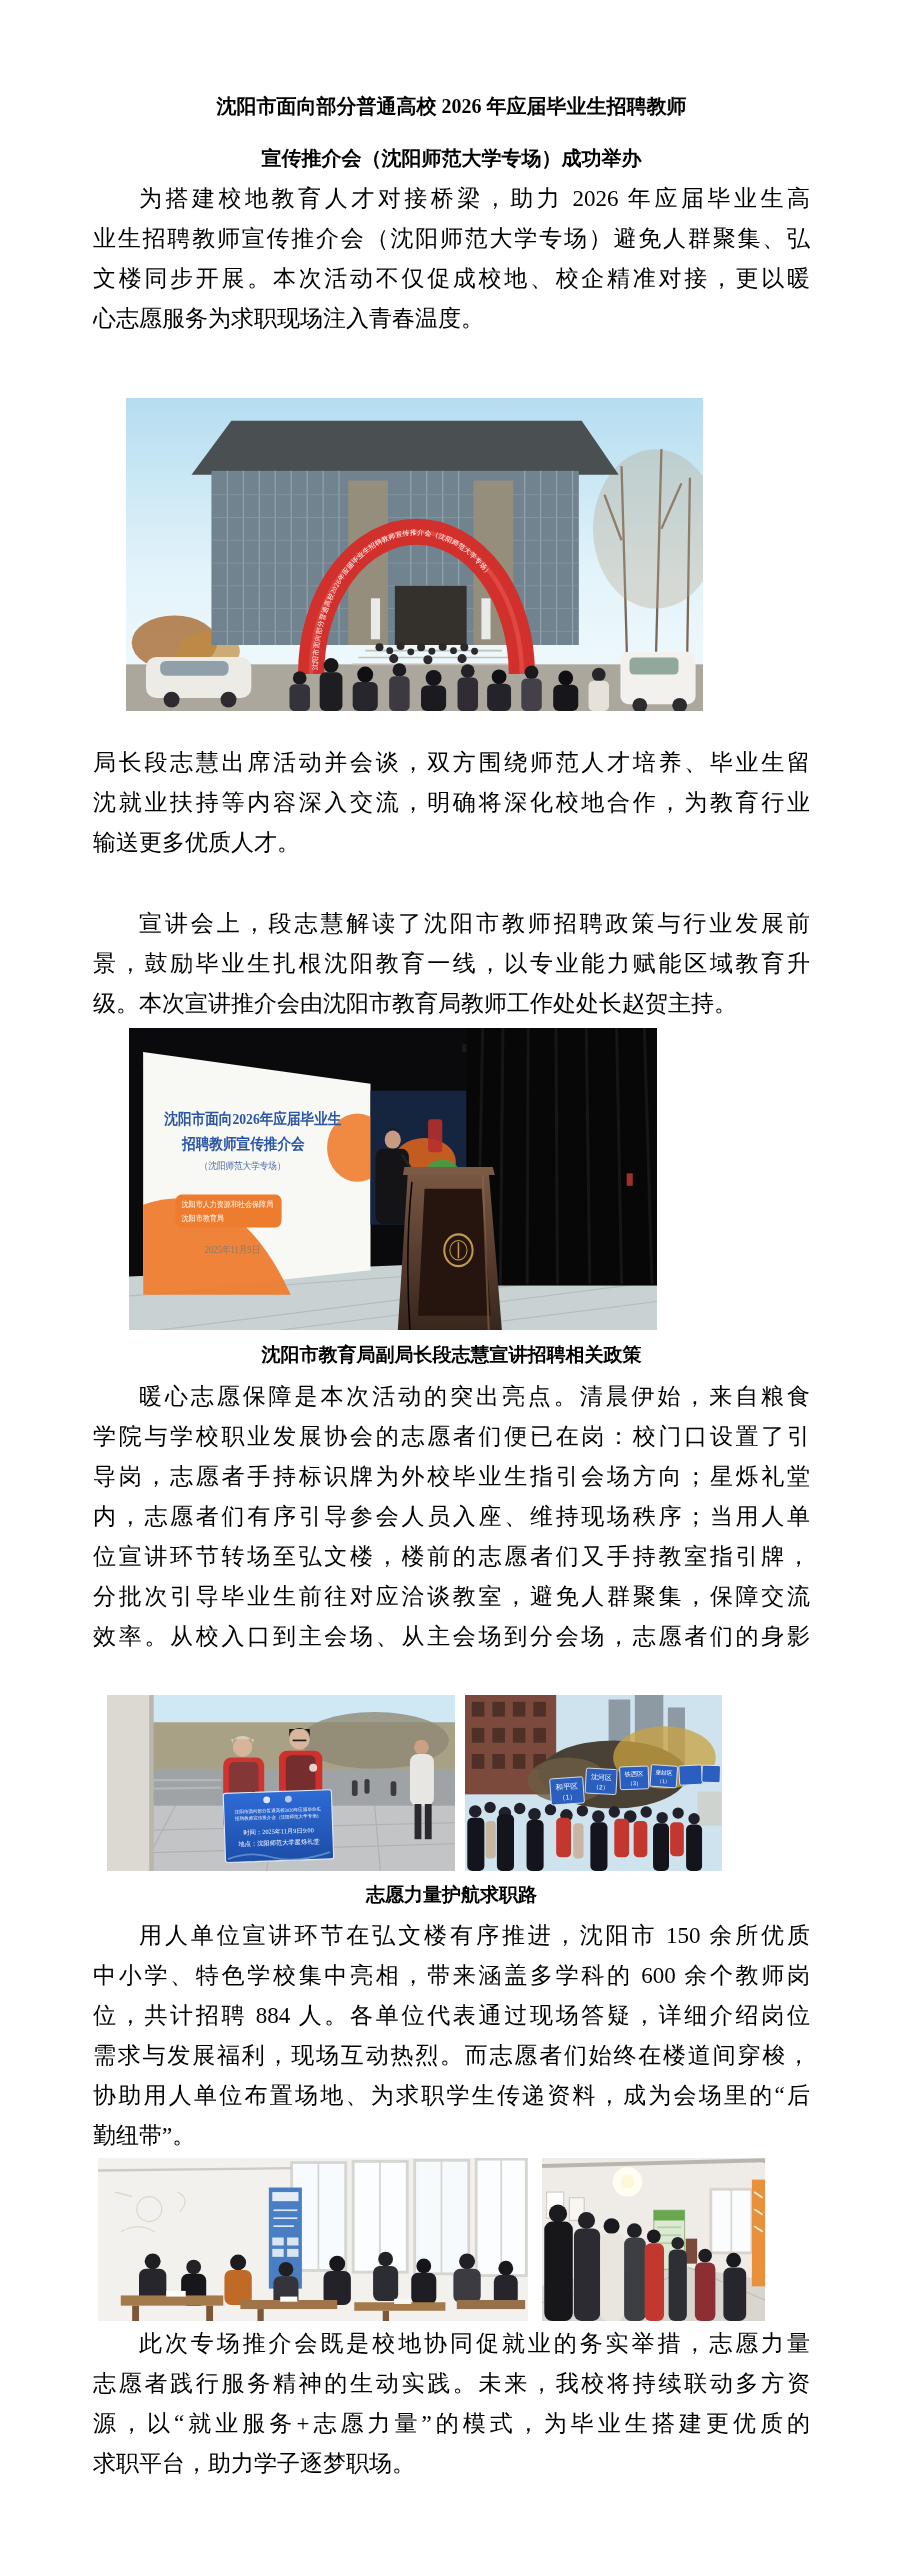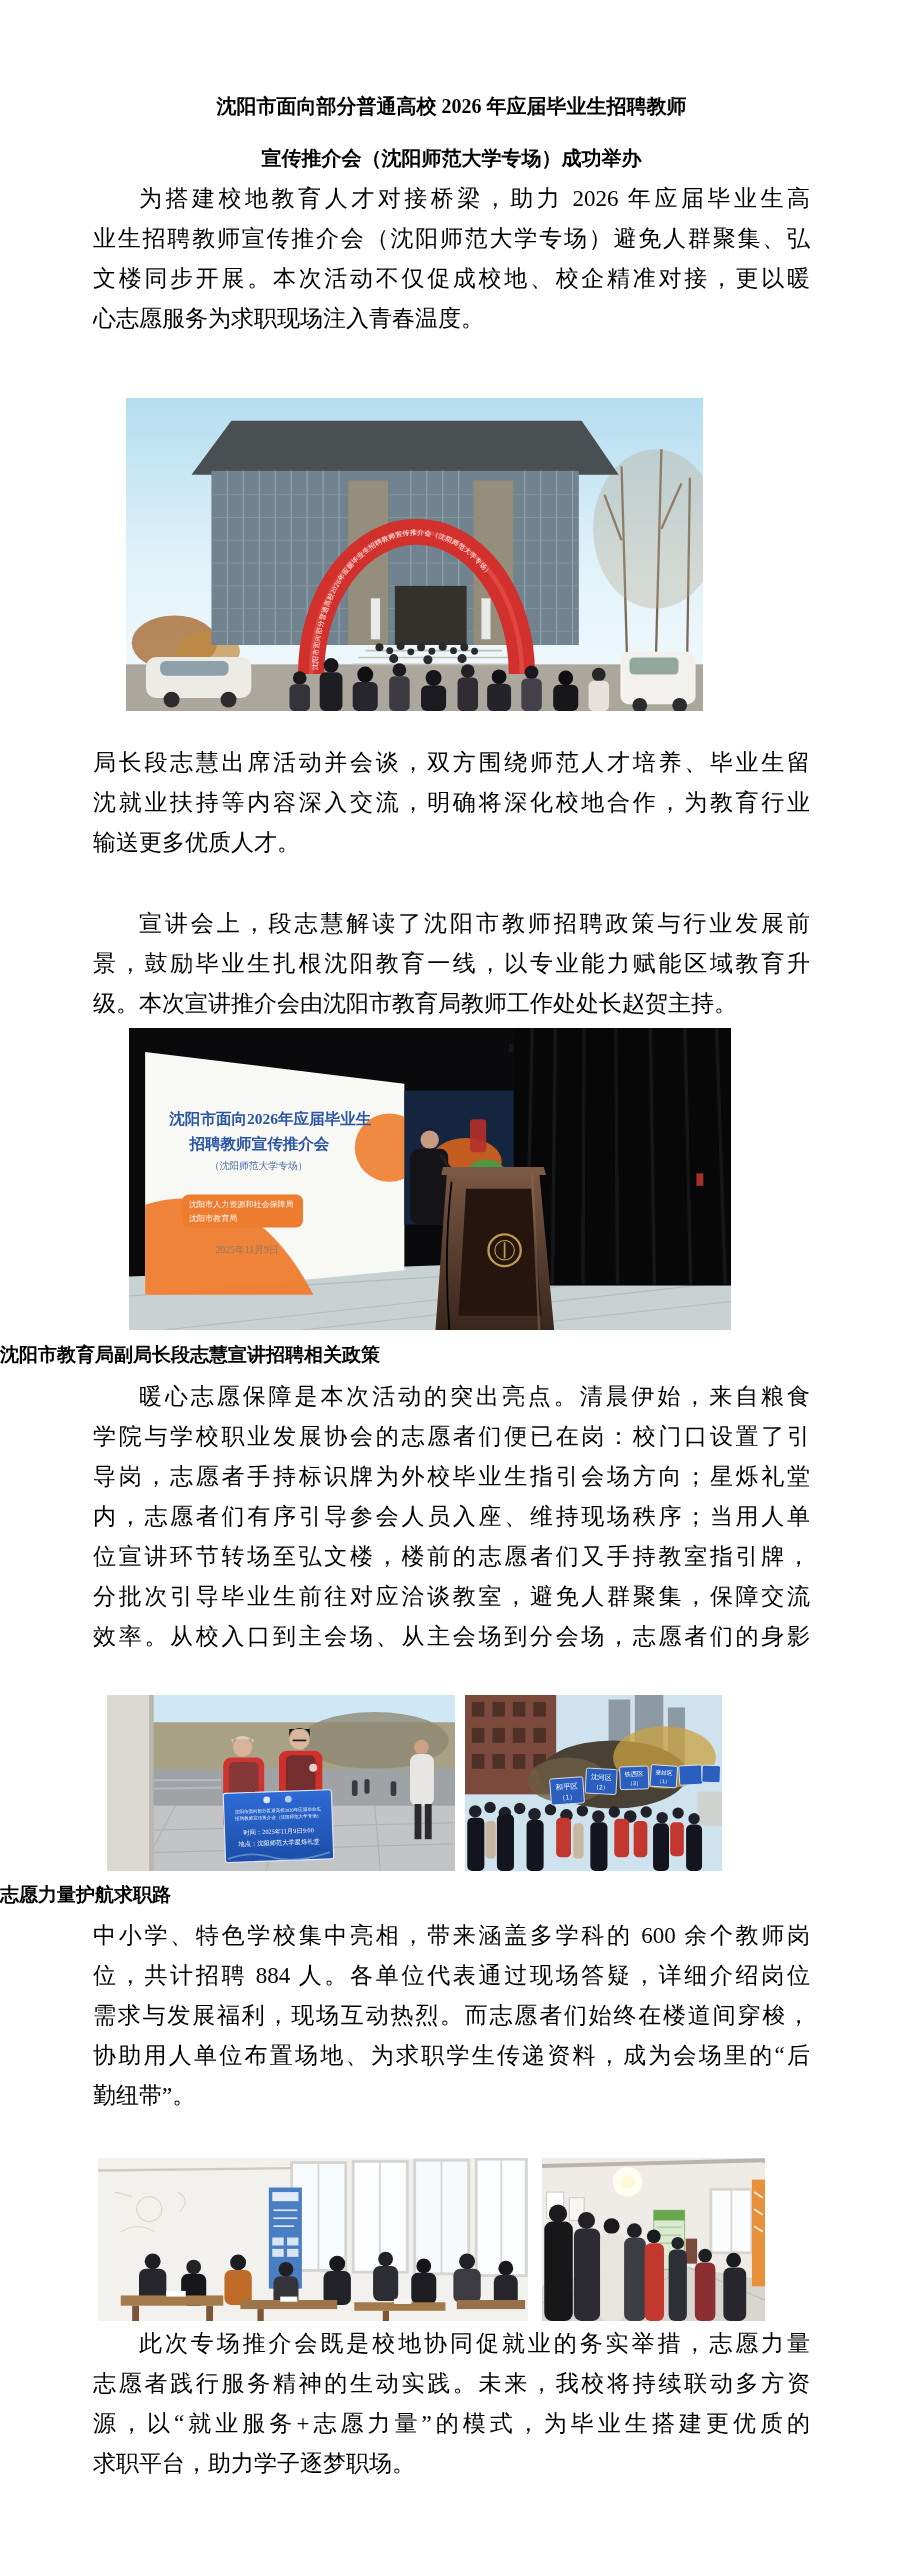--- a/index.html
+++ b/index.html
@@ -9,21 +9,21 @@
   }
   .abs{position:absolute;}
   
   .doc-title{left:0;width:903px;text-align:center;font-weight:700;font-size:20px;line-height:52px;}
   
   .para{left:93px;width:717px;font-size:23px;}
   .para .line{height:40px;line-height:40px;text-align:justify;text-align-last:justify;overflow:hidden;}
   .para .line.first{text-indent:2em;}
   .para .line.last{text-align-last:left;}
   
-  .caption{left:0;width:903px;font-weight:700;font-size:19px;line-height:32px;}
+  .caption{left:0;width:903px;text-align:center;font-weight:700;font-size:19px;line-height:32px;}
   
   .photo{overflow:hidden;background:#ddd;}
   .photo svg{display:block;width:100%;height:100%;}
 </style>
 </head>
 <body>
 
 <div class="abs doc-title" style="top:80px;">沈阳市面向部分普通高校 2026 年应届毕业生招聘教师</div>
 <div class="abs doc-title" style="top:132px;">宣传推介会（沈阳师范大学专场）成功举办</div>
 
@@ -192,21 +192,21 @@
     <div class="line">沈就业扶持等内容深入交流，明确将深化校地合作，为教育行业</div>
     <div class="line last">输送更多优质人才。</div>
   </div>
 
 <div class="abs para" style="top:904px;">
     <div class="line first">宣讲会上，段志慧解读了沈阳市教师招聘政策与行业发展前</div>
     <div class="line">景，鼓励毕业生扎根沈阳教育一线，以专业能力赋能区域教育升</div>
     <div class="line last">级。本次宣讲推介会由沈阳市教育局教师工作处处长赵贺主持。</div>
   </div>
 
-<div class="abs photo" style="left:129px;top:1028px;width:602px;height:302px;">
+<div class="abs photo" style="left:129px;top:1028px;width:528px;height:302px;">
   <svg viewBox="0 0 1045 530" preserveAspectRatio="none">
     <rect x="0" y="0" width="1045" height="530" fill="#0a0a0c"></rect>
 
     <polygon points="0,436 1045,398 1045,530 0,530" fill="#c9d2d2"></polygon>
     <g stroke="#a9b4b4" stroke-width="2" opacity="0.7">
       <line x1="60" y1="530" x2="1045" y2="420"></line>
         <line x1="300" y1="530" x2="1045" y2="445"></line>
         <line x1="600" y1="530" x2="1045" y2="480"></line>
         <line x1="0" y1="470" x2="1045" y2="405"></line>
     </g>
@@ -459,20 +459,21 @@
       <g transform="rotate(2 432 138)">
           <rect x="416" y="124" width="32" height="30" rx="3" fill="#2a5fc0" stroke="#e6edf8" stroke-width="1.5"></rect>
         </g>
     </g>
   </svg>
 </div>
 
 <div class="abs caption" style="top:1879px;">志愿力量护航求职路</div>
 
 <div class="abs para" style="top:1916px;">
+    <div class="line first">用人单位宣讲环节在弘文楼有序推进，沈阳市 150 余所优质</div>
     <div class="line">中小学、特色学校集中亮相，带来涵盖多学科的 600 余个教师岗</div>
     <div class="line">位，共计招聘 884 人。各单位代表通过现场答疑，详细介绍岗位</div>
     <div class="line">需求与发展福利，现场互动热烈。而志愿者们始终在楼道间穿梭，</div>
     <div class="line">协助用人单位布置场地、为求职学生传递资料，成为会场里的“后</div>
     <div class="line last">勤纽带”。</div>
   </div>
 
 <div class="abs photo" style="left:98px;top:2158px;width:430px;height:163px;">
   <svg viewBox="0 0 755 287" preserveAspectRatio="none">
     <rect x="0" y="0" width="755" height="287" fill="#f2f1ed"></rect>

